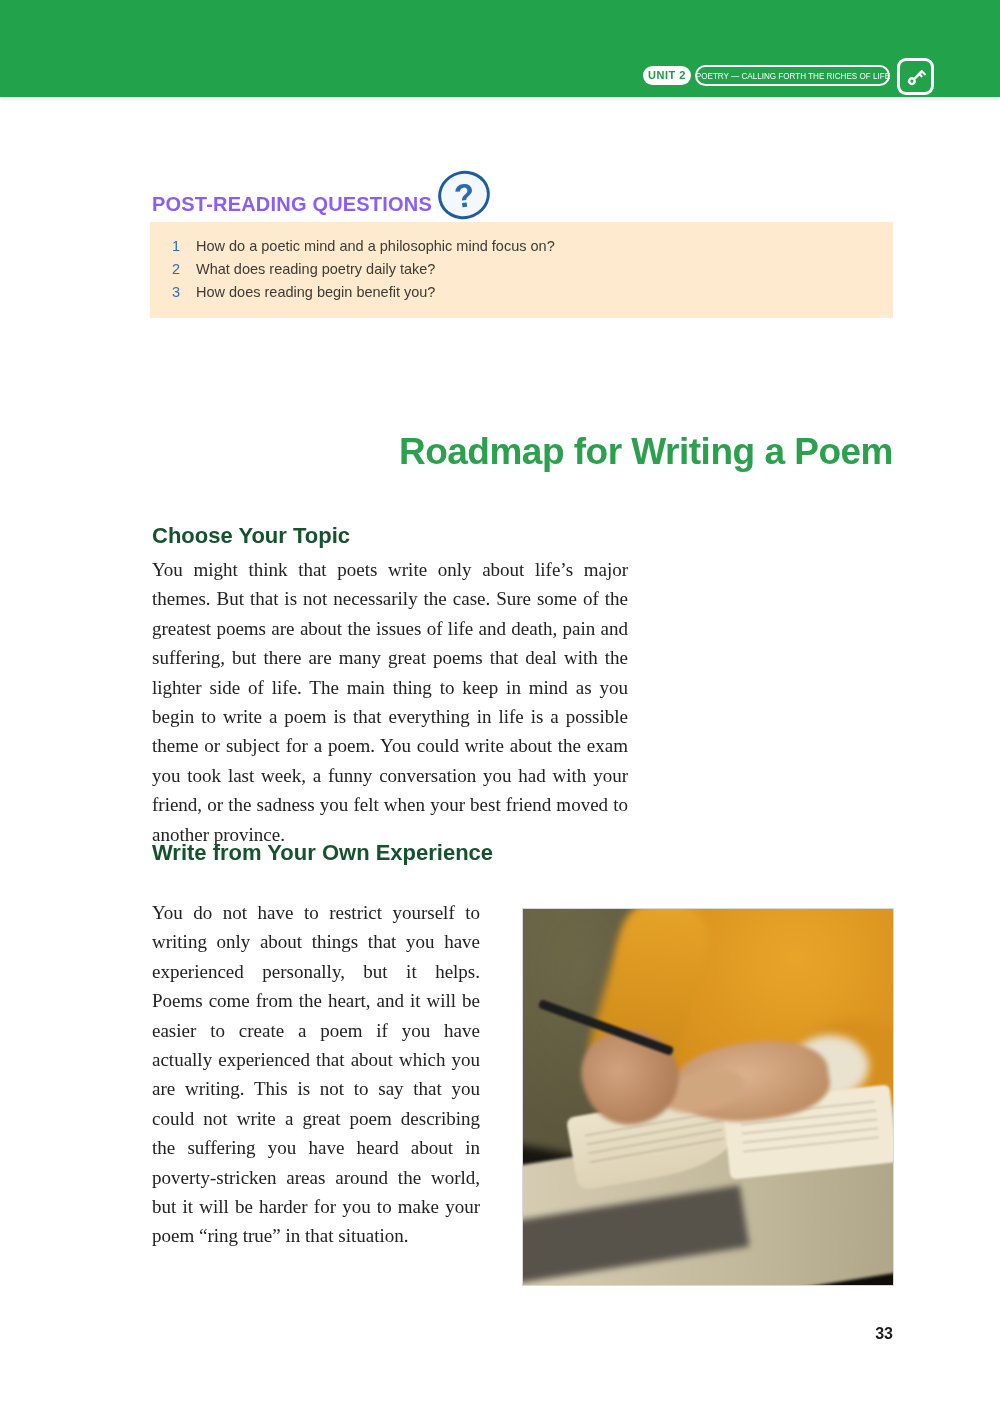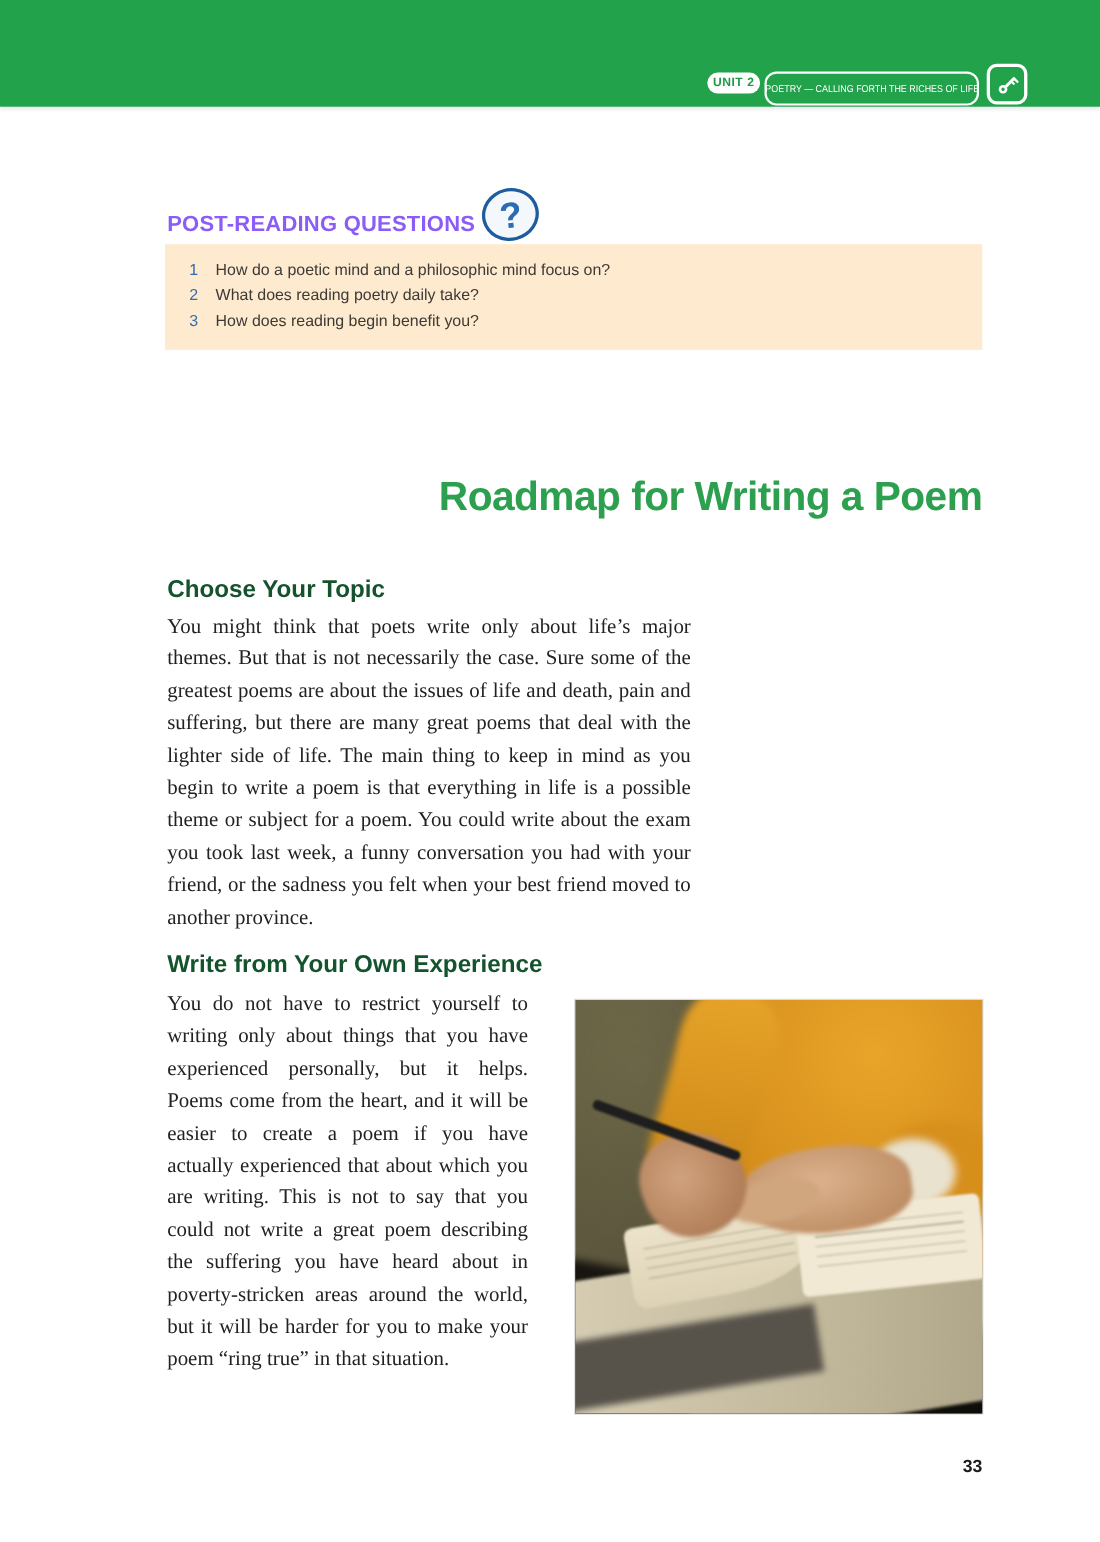--- a/index.html
+++ b/index.html
@@ -7,21 +7,21 @@
     position:relative; width:1000px; height:1402px; background:#ffffff;
     font-family:"Liberation Sans", sans-serif; overflow:hidden;
   }
 
   
   .band { position:absolute; left:0; top:0; width:1000px; height:97px;
           background:#21a24b; box-shadow:0 2px 4px rgba(0,0,0,.10); }
   .unit-pill { position:absolute; left:643px; top:66px; width:48px; height:19px;
           background:#ffffff; border-radius:10px; color:#1c9a45; font-weight:bold;
           font-size:11px; line-height:19px; text-align:center; letter-spacing:.5px; }
-  .topic-pill { position:absolute; left:695px; top:65px; width:195px; height:31px;
+  .topic-pill { position:absolute; left:695px; top:65px; width:195px; height:21px;
           border:2px solid #ffffff; border-radius:11px; box-sizing:border-box;
           display:flex; align-items:center; justify-content:center; }
   .topic-pill span { color:#ffffff; font-size:9px; white-space:nowrap;
           transform:scaleX(.90); letter-spacing:0; }
   .key-box { position:absolute; left:897px; top:58px; width:37px; height:37px;
           border:3px solid #ffffff; border-radius:9px; box-sizing:border-box;
           display:flex; align-items:center; justify-content:center; }
 
   
   .prq-heading { position:absolute; left:152px; top:193px; font-size:20px;
@@ -41,21 +41,21 @@
   .q-text { color:#3d3a35; }
 
   
   .roadmap-title { position:absolute; left:380px; top:431px; width:513px;
           text-align:right; font-size:37px; font-weight:bold; color:#2ca04f;
           letter-spacing:-.5px; }
 
   
   .sec-heading { position:absolute; font-size:22px; font-weight:bold; color:#14532d; }
   .h-choose { left:152px; top:523px; }
-  .h-exp    { left:152px; top:864px; }
+  .h-exp    { left:152px; top:840px; }
   .para { position:absolute; font-family:"Liberation Serif", serif; font-size:19px;
           line-height:29.4px; text-align:justify; color:#222222; }
   .para-1 { left:152px; top:555px; width:476px; }
   .para-2 { left:152px; top:898px; width:328px; }
   .para b { font-weight:normal; }
 
   
   .photo { position:absolute; left:523px; top:909px; width:370px; height:376px;
           overflow:hidden; outline:1px solid #d9d9d9;
           background:linear-gradient(125deg,#6e6a49 0%,#55503a 45%,#35311f 100%); }

